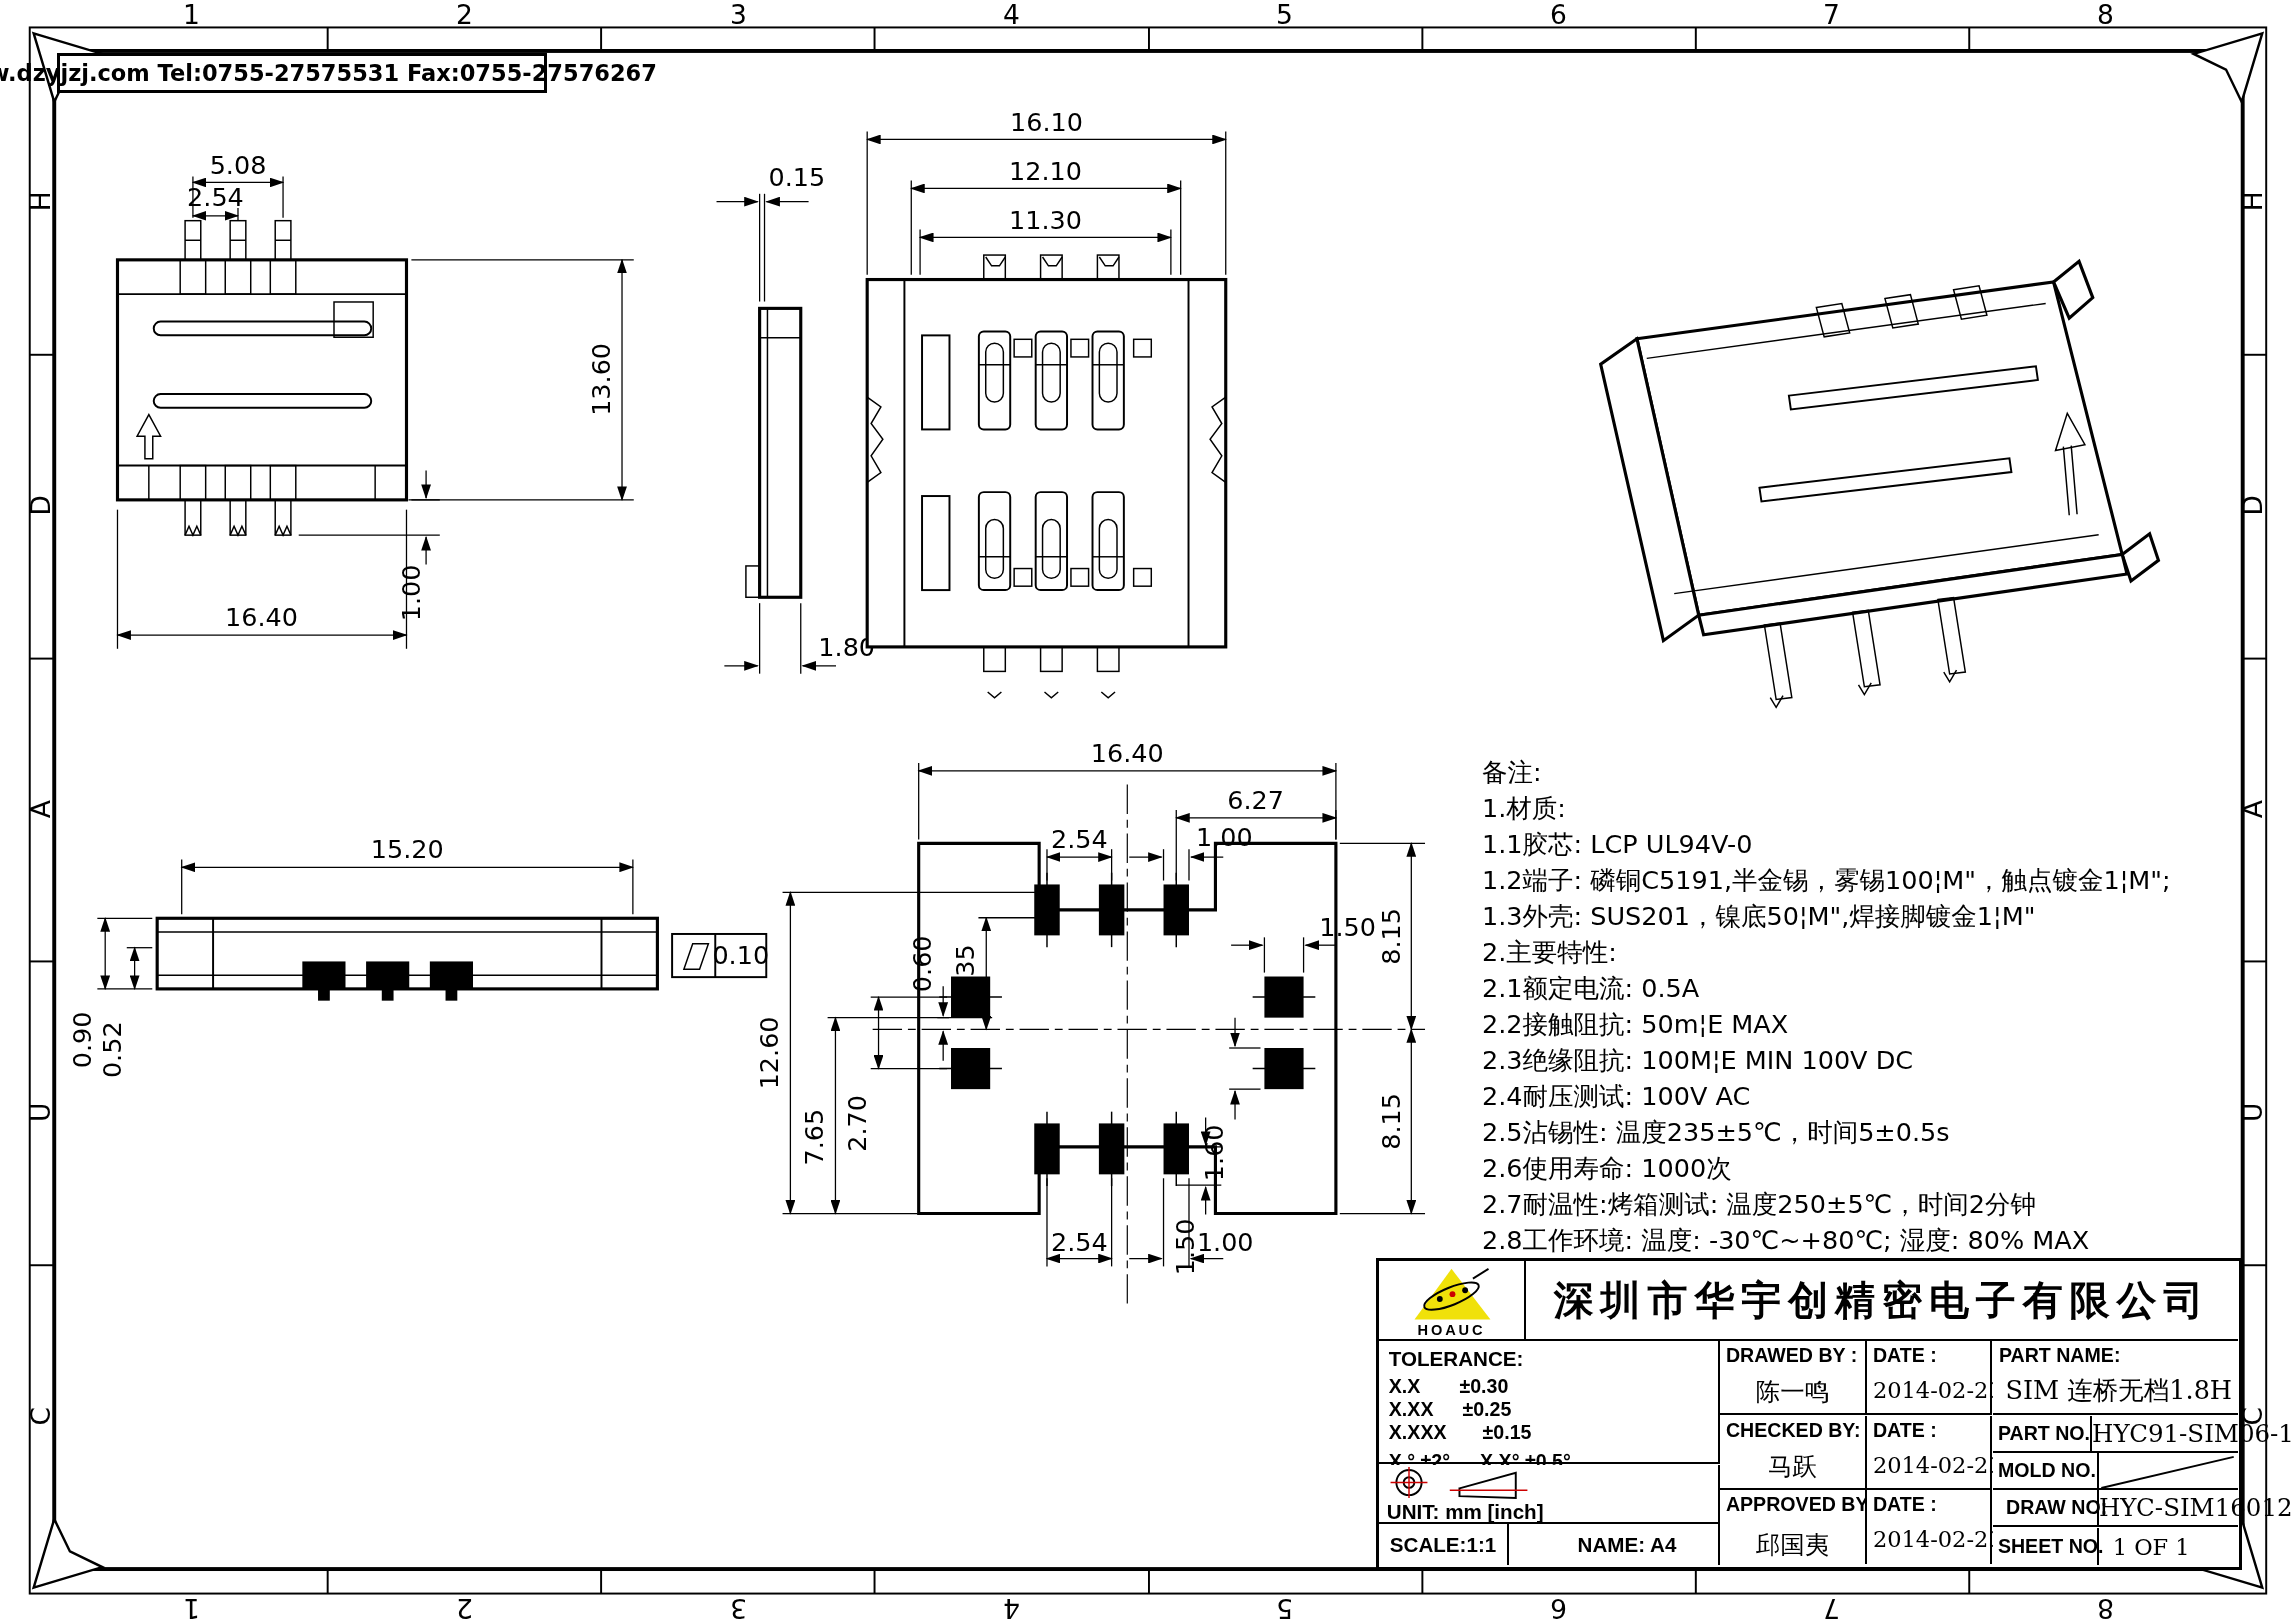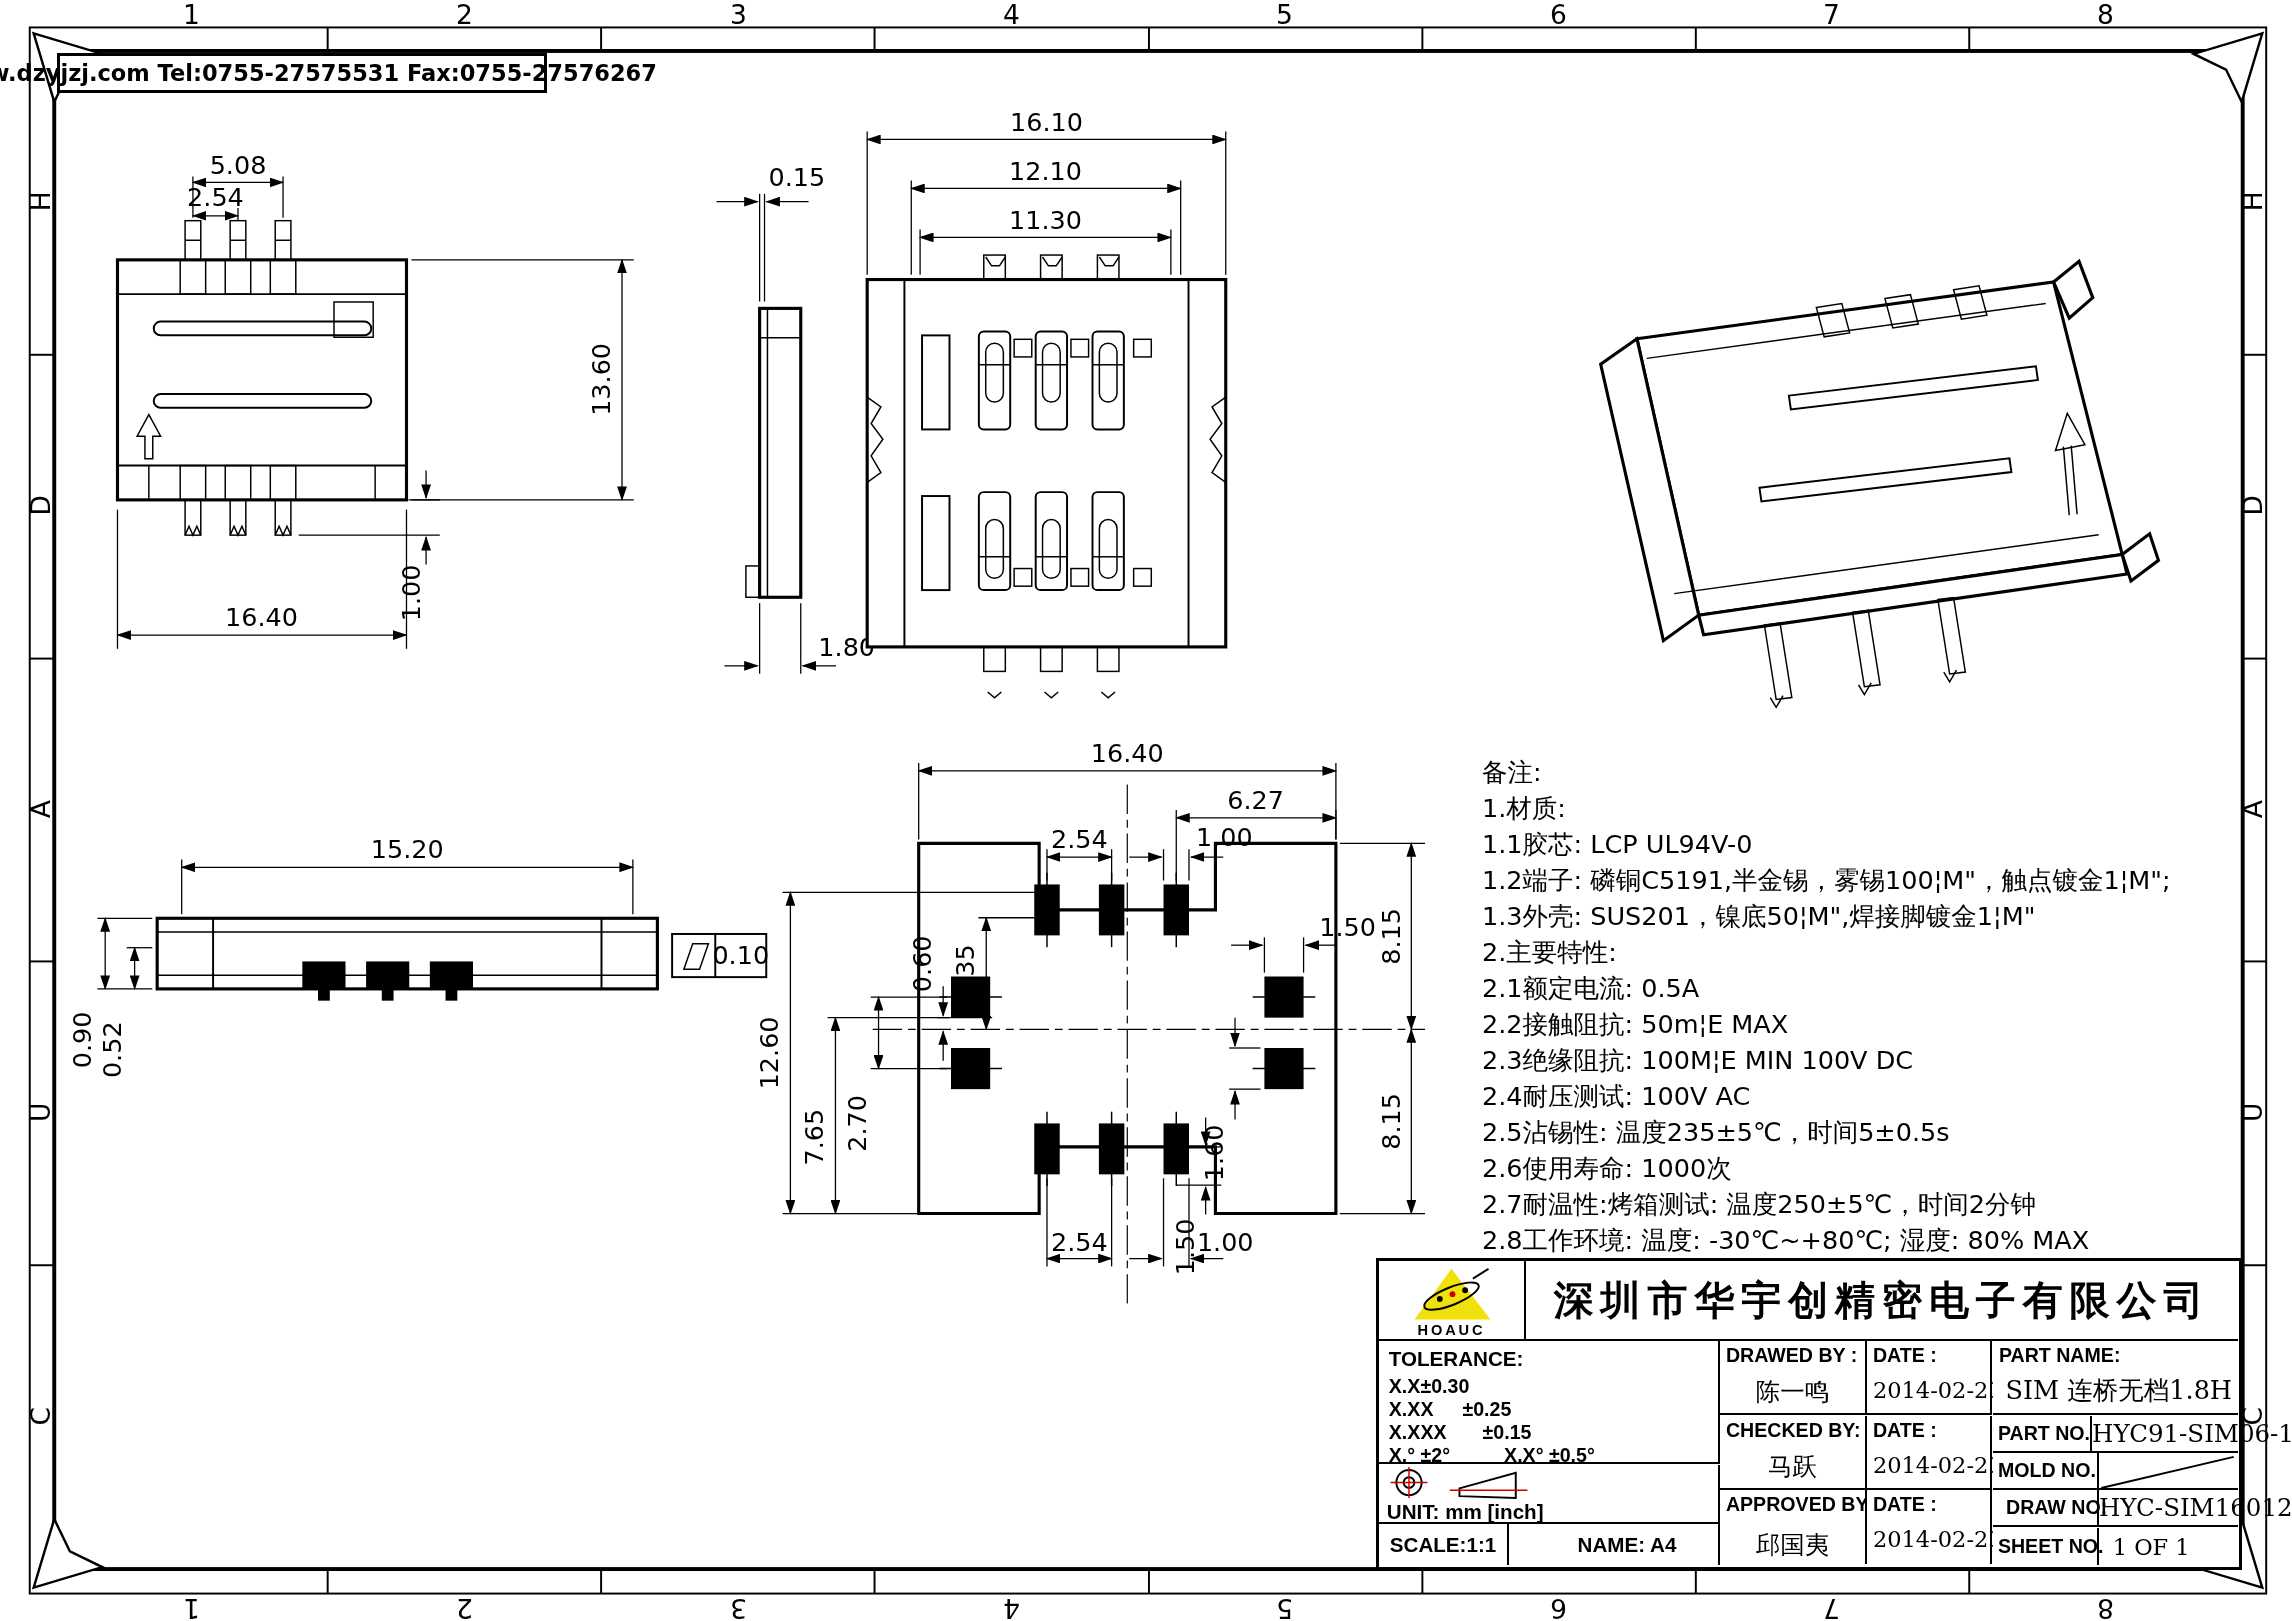--- a/index.html
+++ b/index.html
@@ -448,33 +448,33 @@
         <text x="72" y="74" text-anchor="middle" style="font:bold 15px 'Liberation Sans',sans-serif;letter-spacing:3px">HOAUC</text>
       </svg>
     </div>
 
     <div class="cell company" style="left:147px;top:0;width:712px;height:80px;border-bottom:2.9px solid #000">
       <span>深圳市华宇创精密电子有限公司</span>
     </div>
 
     <div class="cell" style="left:0;top:80px;width:341px;height:123px;border-right:2.9px solid #000;border-bottom:2.9px solid #000;padding:5.9px 9.8px">
       <div class="lbl" style="font-size:20.6px">TOLERANCE:</div>
-      <div style="display:flex;margin-top:3.9px">
+      <div style="display:flex;gap:39px;margin-top:3.9px">
           <span class="lbl">X.X</span>
           <span class="lbl">±0.30</span>
         </div>
       <div style="display:flex;gap:29px">
           <span class="lbl">X.XX</span>
           <span class="lbl">±0.25</span>
         </div>
       <div style="display:flex;gap:36px">
           <span class="lbl">X.XXX</span>
           <span class="lbl">±0.15</span>
         </div>
-      <div style="display:flex;gap:54px;margin-top:0">
+      <div style="display:flex;gap:30px;margin-top:6px">
           <span class="lbl">X.°  ±2°</span>
           <span class="lbl">X.X°  ±0.5°</span>
         </div>
     </div>
 
     <div class="cell" style="left:0;top:204px;width:341px;height:59px;border-right:2.9px solid #000;border-bottom:2.9px solid #000;padding:2px 7.8px">
       <svg width="176" height="33" style="display:block" viewBox="0 0 180 34">
         <circle cx="22" cy="16" r="13" fill="none" stroke="#000" stroke-width="2"></circle>
         <circle cx="22" cy="16" r="5.5" fill="none" stroke="#000" stroke-width="2"></circle>
         <line x1="3" y1="16" x2="41" y2="16" stroke="#c00" stroke-width="1.5"></line>

